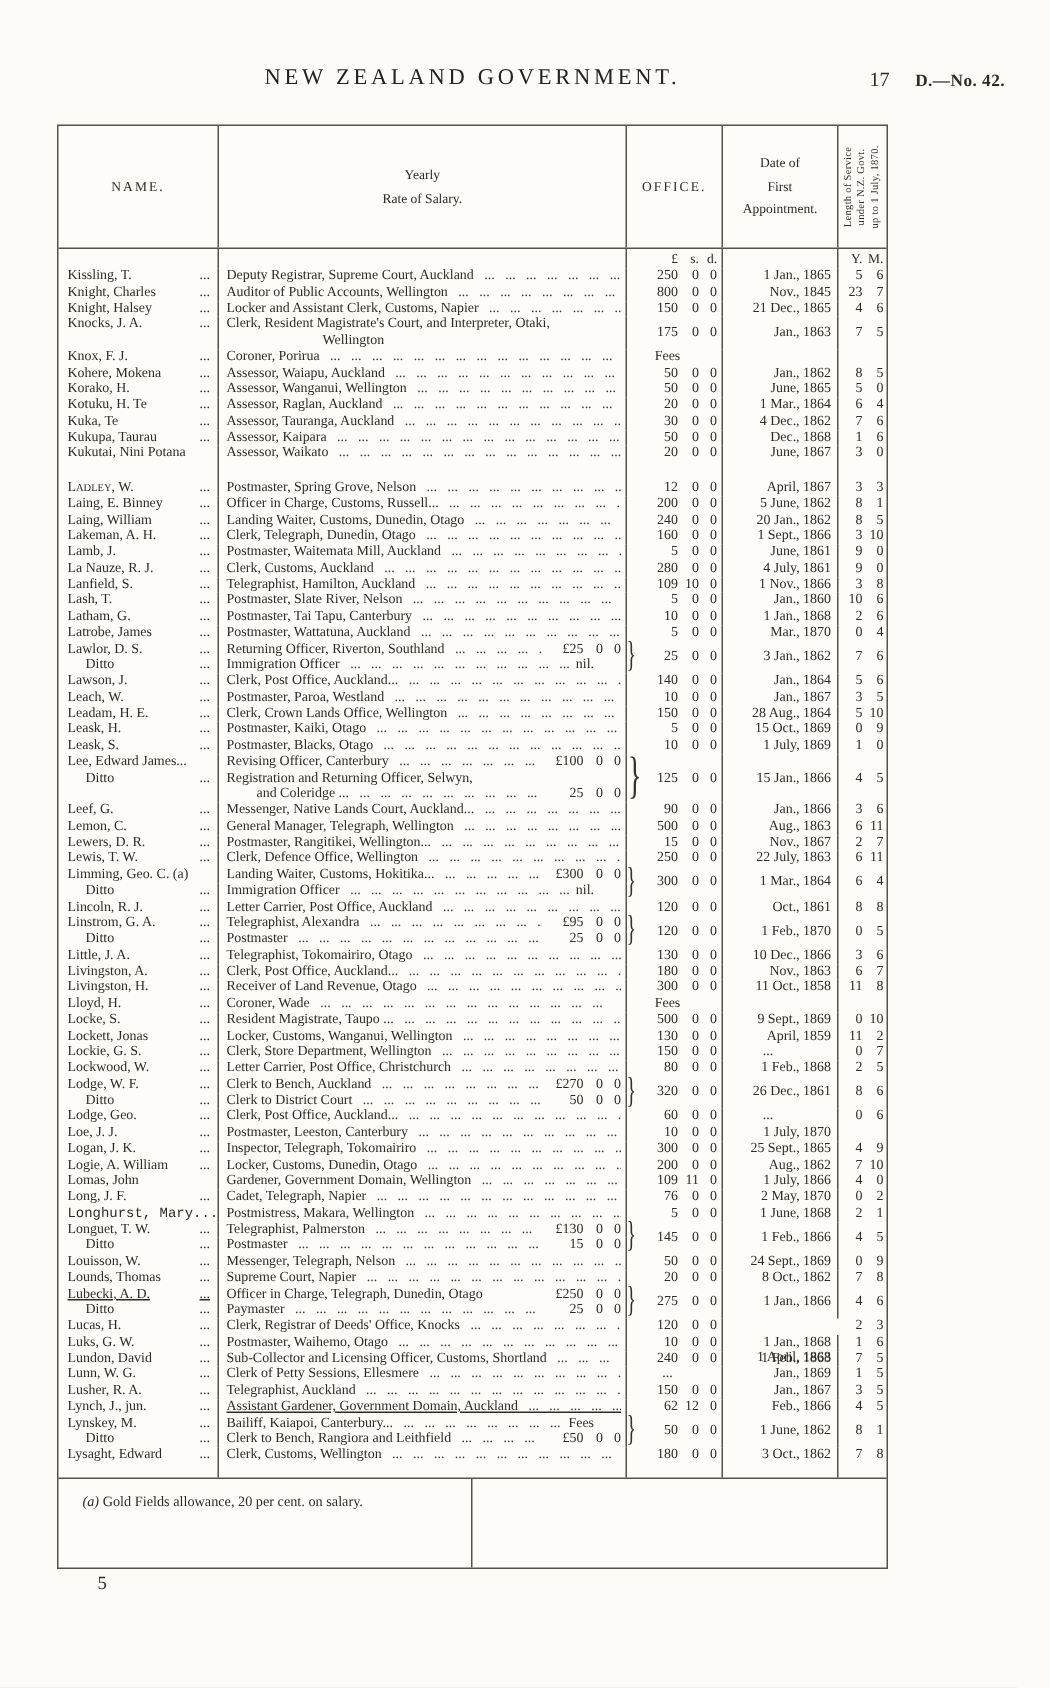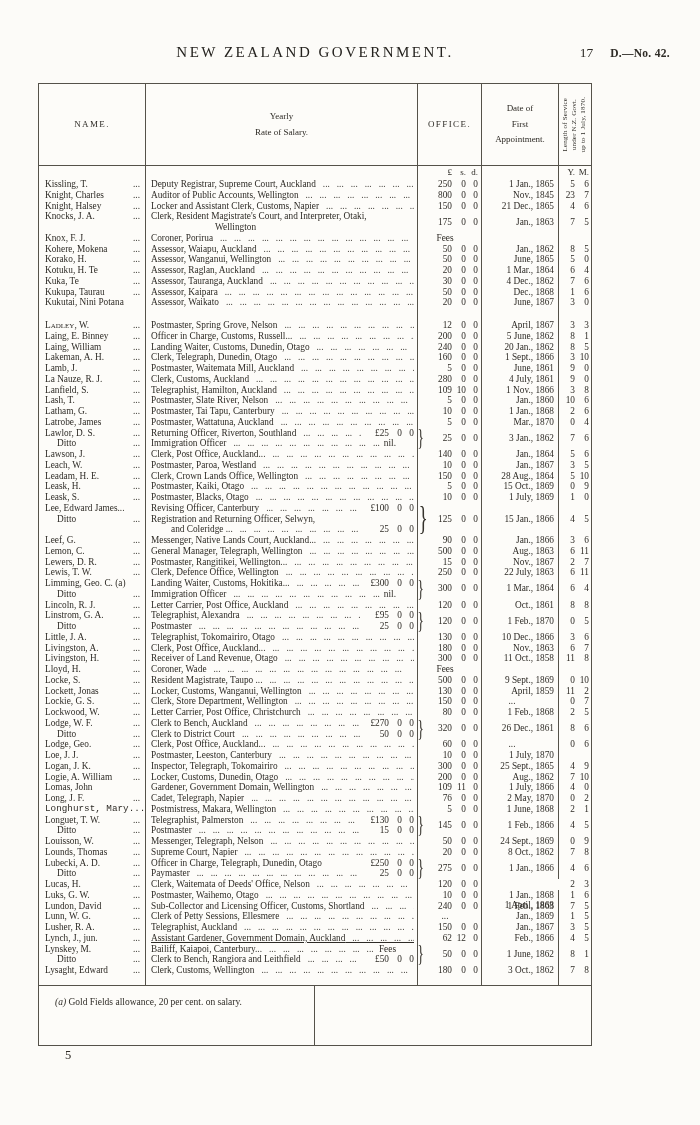--- a/index.html
+++ b/index.html
@@ -1407,21 +1407,21 @@
           </div>
           <div class="cd" style="grid-row: 1 / span 1;">
             <span>8 Oct., 1862</span>
           </div>
           <div class="cl" style="grid-row: 1 / span 1;">
             <span class="yy">7</span>
             <span class="mm">8</span>
           </div>
         </div>
         <div class="trow">
-          <div class="cn" style="grid-row: 1;">
+          <div class="cn" style="grid-row: 1; text-decoration: underline;">
             <span>Lubecki, A. D.</span>
             <span class="ndots">...</span>
           </div>
           <div class="co" style="grid-row: 1;">
             <span>Officer in Charge, Telegraph, Dunedin, Otago</span>
             <span class="amt">
               <span class="ap">£250</span>
               <span class="ash">0</span>
               <span class="adp">0</span>
             </span>
@@ -1452,21 +1452,21 @@
             <span class="yy">4</span>
             <span class="mm">6</span>
           </div>
         </div>
         <div class="trow">
           <div class="cn" style="grid-row: 1;">
             <span>Lucas, H.</span>
             <span class="ndots">...</span>
           </div>
           <div class="co" style="grid-row: 1;">
-            <span>Clerk, Waitemata of Deeds' Office, Nelson</span>
+            <span>Clerk, Registrar of Deeds' Office, Knocks</span>
             <span class="ld">&nbsp;&nbsp;&nbsp;...&nbsp;&nbsp;&nbsp;...&nbsp;&nbsp;&nbsp;...&nbsp;&nbsp;&nbsp;...&nbsp;&nbsp;&nbsp;...&nbsp;&nbsp;&nbsp;...&nbsp;&nbsp;&nbsp;...&nbsp;&nbsp;&nbsp;...&nbsp;&nbsp;&nbsp;...&nbsp;&nbsp;&nbsp;...&nbsp;&nbsp;&nbsp;...&nbsp;&nbsp;&nbsp;...&nbsp;&nbsp;&nbsp;...&nbsp;&nbsp;&nbsp;...</span>
           </div>
           <div class="cs" style="grid-row: 1 / span 1;">
             <span class="sp">120</span>
             <span class="ssh">0</span>
             <span class="sdp">0</span>
           </div>
           <div class="cd" style="grid-row: 1 / span 1; margin-top: 26px;">
             <span>1 April, 1868</span>
           </div>

